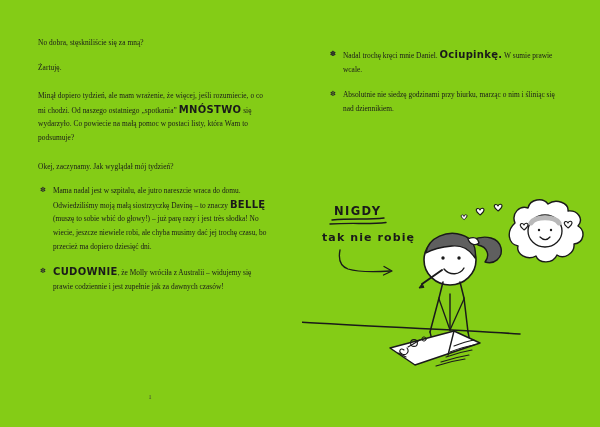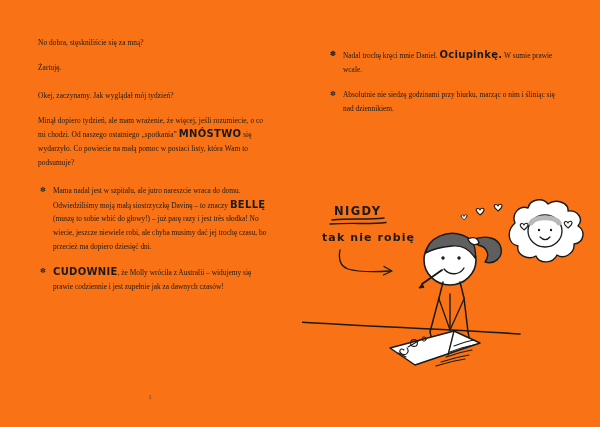--- a/index.html
+++ b/index.html
@@ -19,21 +19,21 @@
   .spread {
     position: absolute;
     inset: 0;
     display: flex;
   }
 
   .page {
     position: relative;
     width: 300px;
     height: 427px;
-    background: #f97316;
+    background: #84cc16;
     box-sizing: border-box;
   }
 
   .page-left  { padding: 36px 30px 0 38px; }
   .page-right { padding: 36px 34px 0 28px; }
 
   p.para {
     margin: 0 0 11px 0;
     font-size: 7.4px;
     line-height: 13.6px;
@@ -102,25 +102,25 @@
 <div class="spread">
 
   <div class="page page-left">
 
     <p class="para">No dobra, stęskniliście się za mną?</p>
 
 
 
     <p class="para gap-big">Żartuję.</p>
 
-    <p class="para">Okej, zaczynamy. Jak wyglądał mój tydzień?</p>
-
     <p class="para gap-big">
       <span>Minął dopiero tydzień, ale mam wrażenie, że więcej, jeśli rozumiecie, o co mi chodzi. Od naszego ostatniego „spotkania” </span><span class="hand">MNÓSTWO</span><span> się wydarzyło. Co powiecie na małą pomoc w postaci listy, która Wam to podsumuje?</span>
     </p>
+
+    <p class="para">Okej, zaczynamy. Jak wyglądał mój tydzień?</p>
 
     <ul class="bullets list-left">
       <li>
         <span class="bullet-mark">✽</span><span>Mama nadal jest w szpitalu, ale jutro nareszcie wraca do domu. Odwiedziliśmy moją małą siostrzyczkę Davinę – to znaczy </span><span class="hand">BELLĘ</span><span> (muszę to sobie wbić do głowy!) – już parę razy i jest très słodka! No wiecie, jeszcze niewiele robi, ale chyba musimy dać jej trochę czasu, bo przecież ma dopiero dziesięć dni.</span>
       </li>
       <li>
         <span class="bullet-mark">✽</span><span></span><span class="hand">CUDOWNIE</span><span>, że Molly wróciła z Australii – widujemy się prawie codziennie i jest zupełnie jak za dawnych czasów!</span>
       </li>
     </ul>
 

